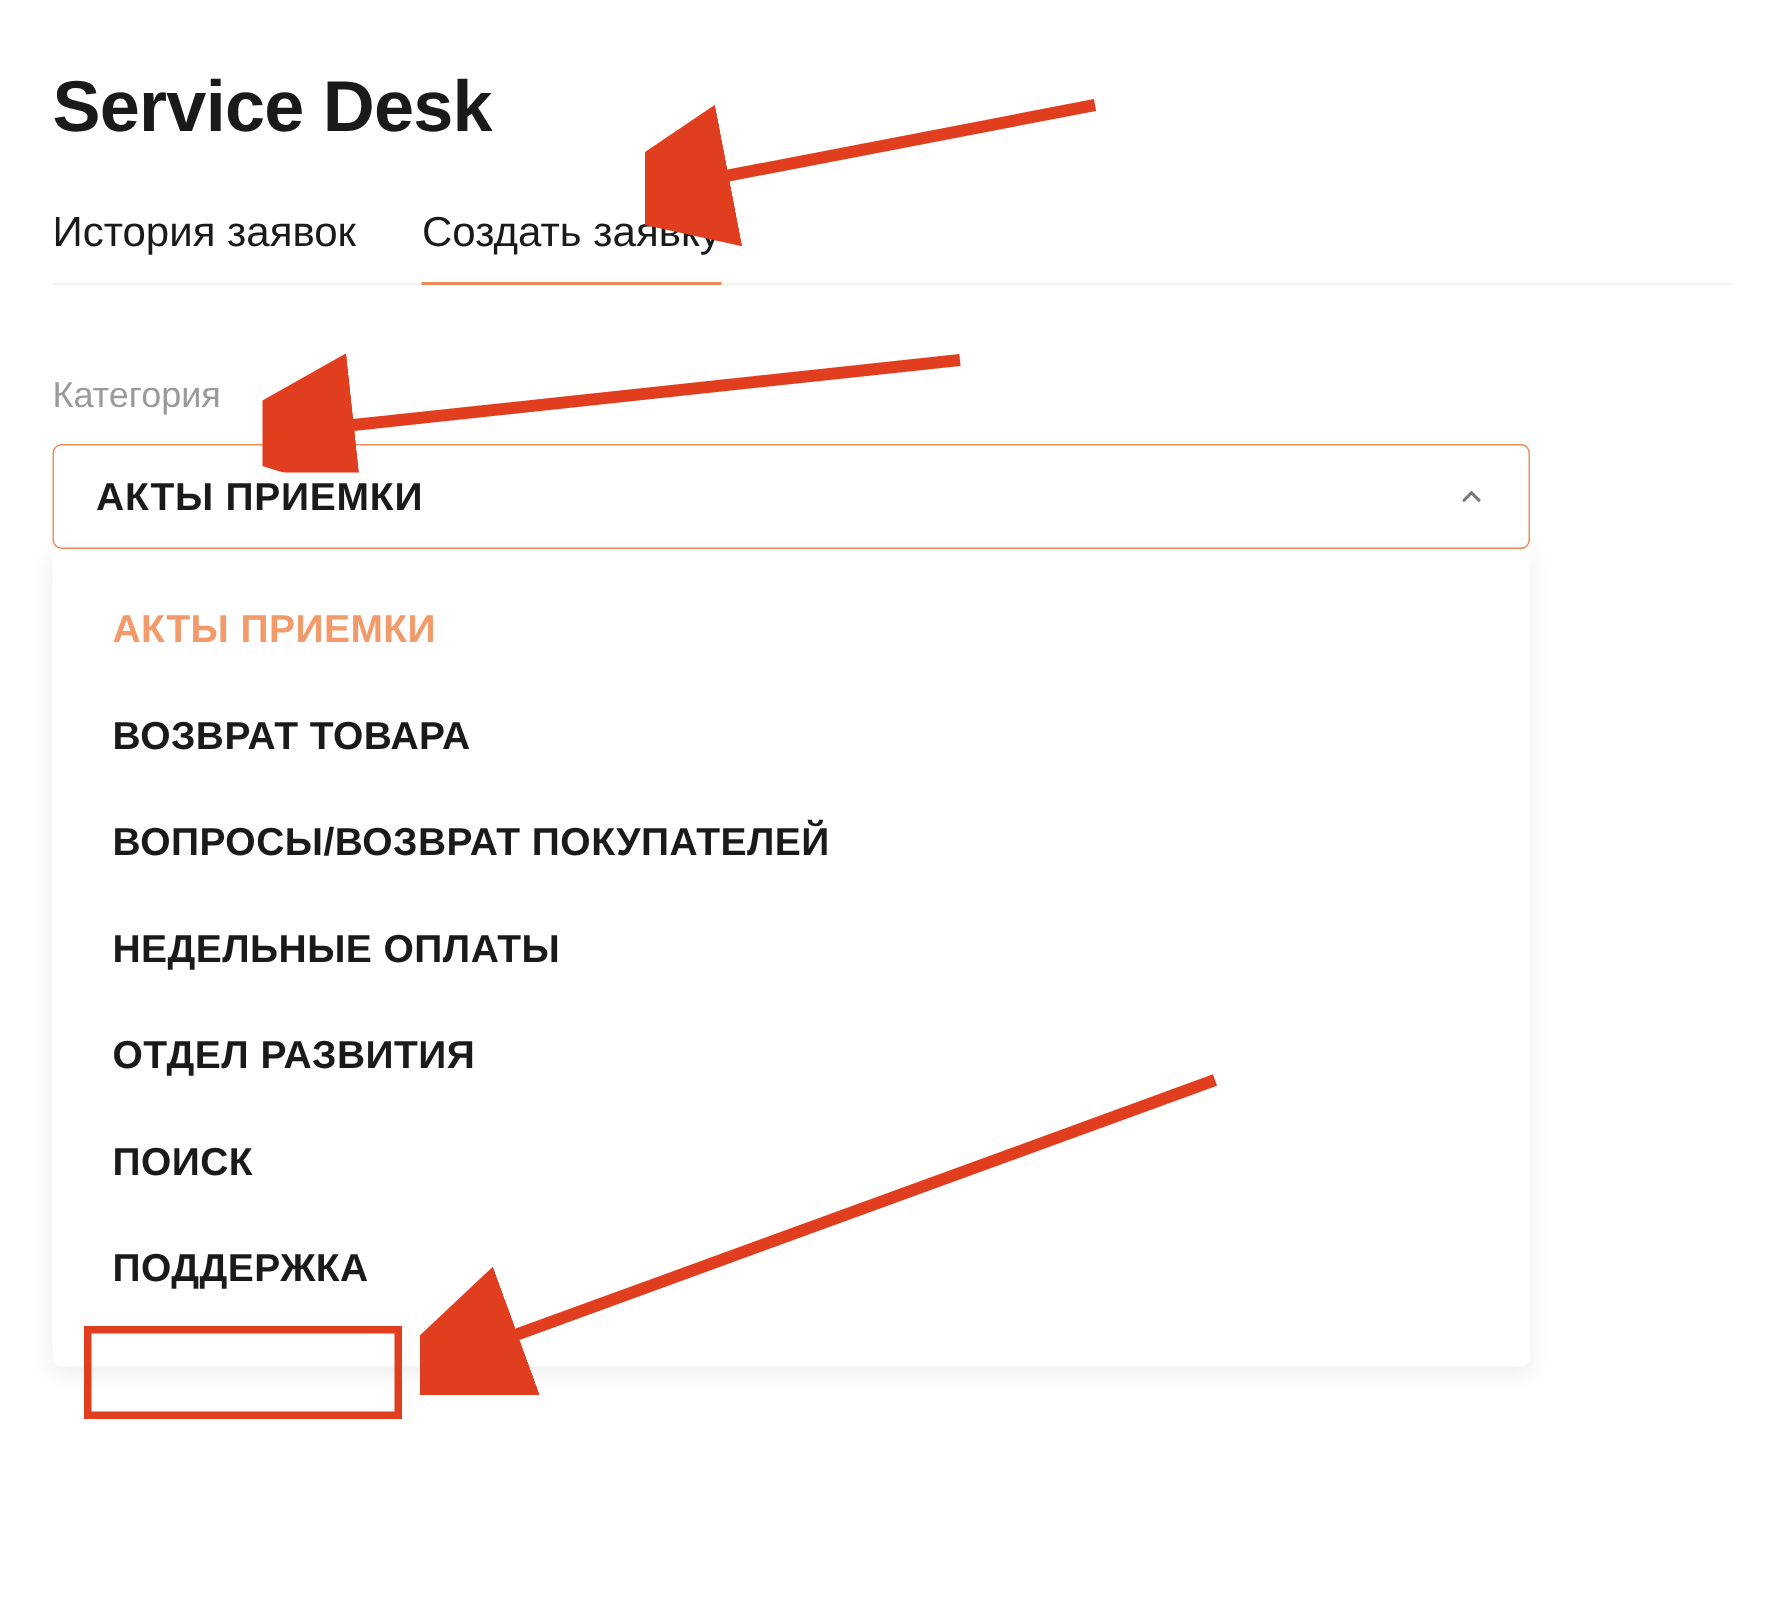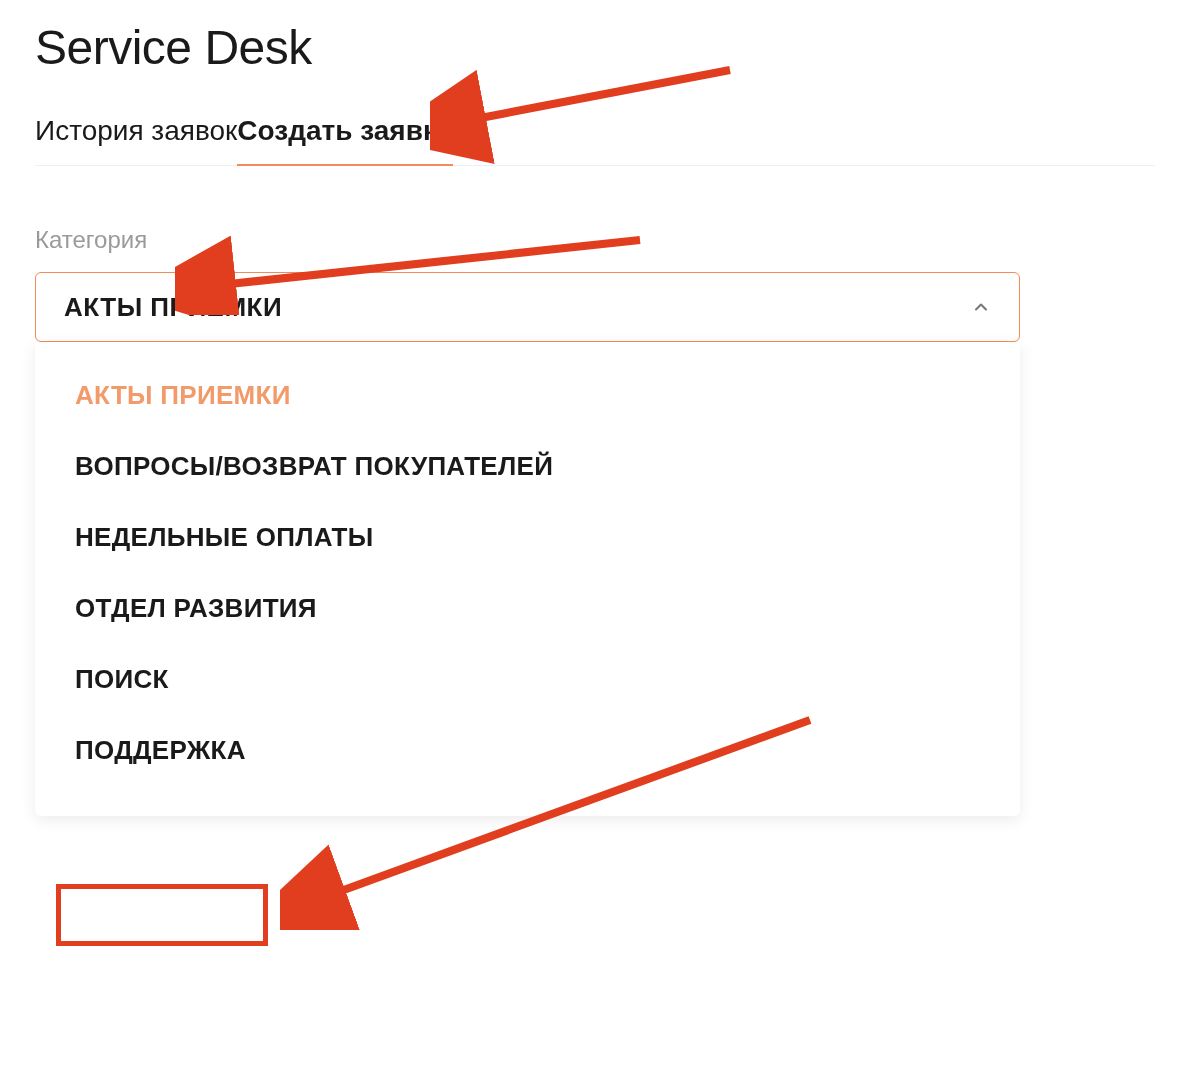--- a/index.html
+++ b/index.html
@@ -10,41 +10,42 @@
     body {
       font-family: -apple-system, BlinkMacSystemFont, 'Segoe UI', Helvetica, Arial, sans-serif;
       background: #ffffff;
       width: 1190px;
       height: 1078px;
       position: relative;
       padding: 20px 35px;
     }
     .page-title {
       font-size: 48px;
-      font-weight: 400;
+      font-weight: 700;
       color: #1a1a1a;
       margin-bottom: 40px;
       letter-spacing: -0.5px;
+      margin-top: 24px;
     }
     .tabs {
       display: flex;
+      gap: 44px;
       border-bottom: 1px solid #eeeeee;
       margin-bottom: 60px;
     }
     .tab {
       font-size: 28px;
       font-weight: 400;
       color: #1a1a1a;
       padding-bottom: 18px;
       cursor: pointer;
       position: relative;
     }
     .tab.active {
       color: #1a1a1a;
-      font-weight: bold;
     }
     .tab.active::after {
       content: '';
       position: absolute;
       bottom: -1px;
       left: 0;
       right: 0;
       height: 2px;
       background: #f08c55;
     }
@@ -138,20 +139,21 @@
   <div class="select-box">
     <span class="select-value">АКТЫ ПРИЕМКИ</span>
     <span class="chevron-up">
       <svg viewBox="0 0 24 24" fill="none" stroke="#777777" stroke-width="2.5" stroke-linecap="round" stroke-linejoin="round">
         <polyline points="18 15 12 9 6 15"></polyline>
       </svg>
     </span>
   </div>
   <div class="dropdown">
     <div class="dropdown-item selected">АКТЫ ПРИЕМКИ</div>
+    <div class="dropdown-item">ВОЗВРАТ ТОВАРА</div>
     <div class="dropdown-item">ВОПРОСЫ/ВОЗВРАТ ПОКУПАТЕЛЕЙ</div>
     <div class="dropdown-item">НЕДЕЛЬНЫЕ ОПЛАТЫ</div>
     <div class="dropdown-item">ОТДЕЛ РАЗВИТИЯ</div>
     <div class="dropdown-item">ПОИСК</div>
     <div class="dropdown-item">ПОДДЕРЖКА</div>
   </div>
 </div>
 
 <div class="highlight-box" style="left:56px; top:884px; width:212px; height:62px;"></div>
 

